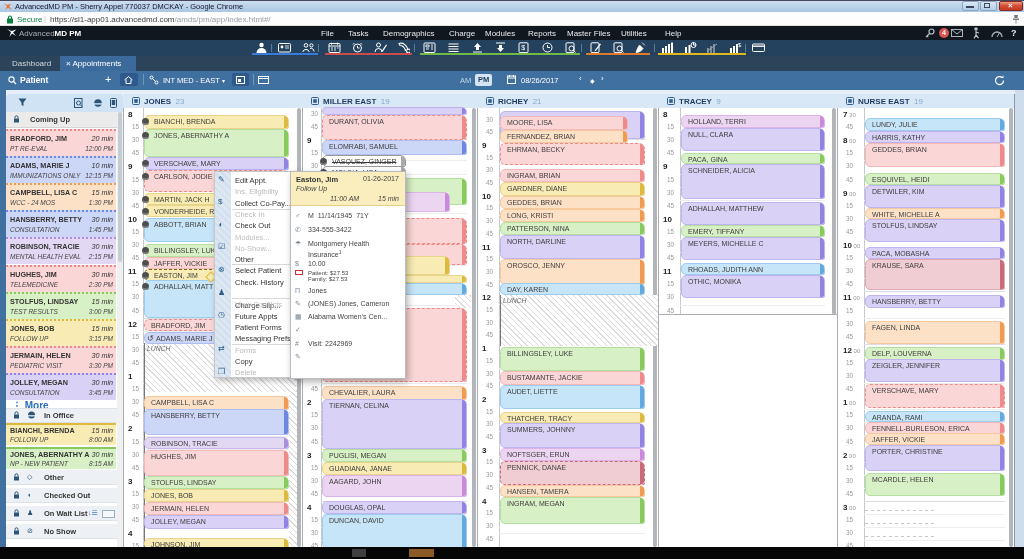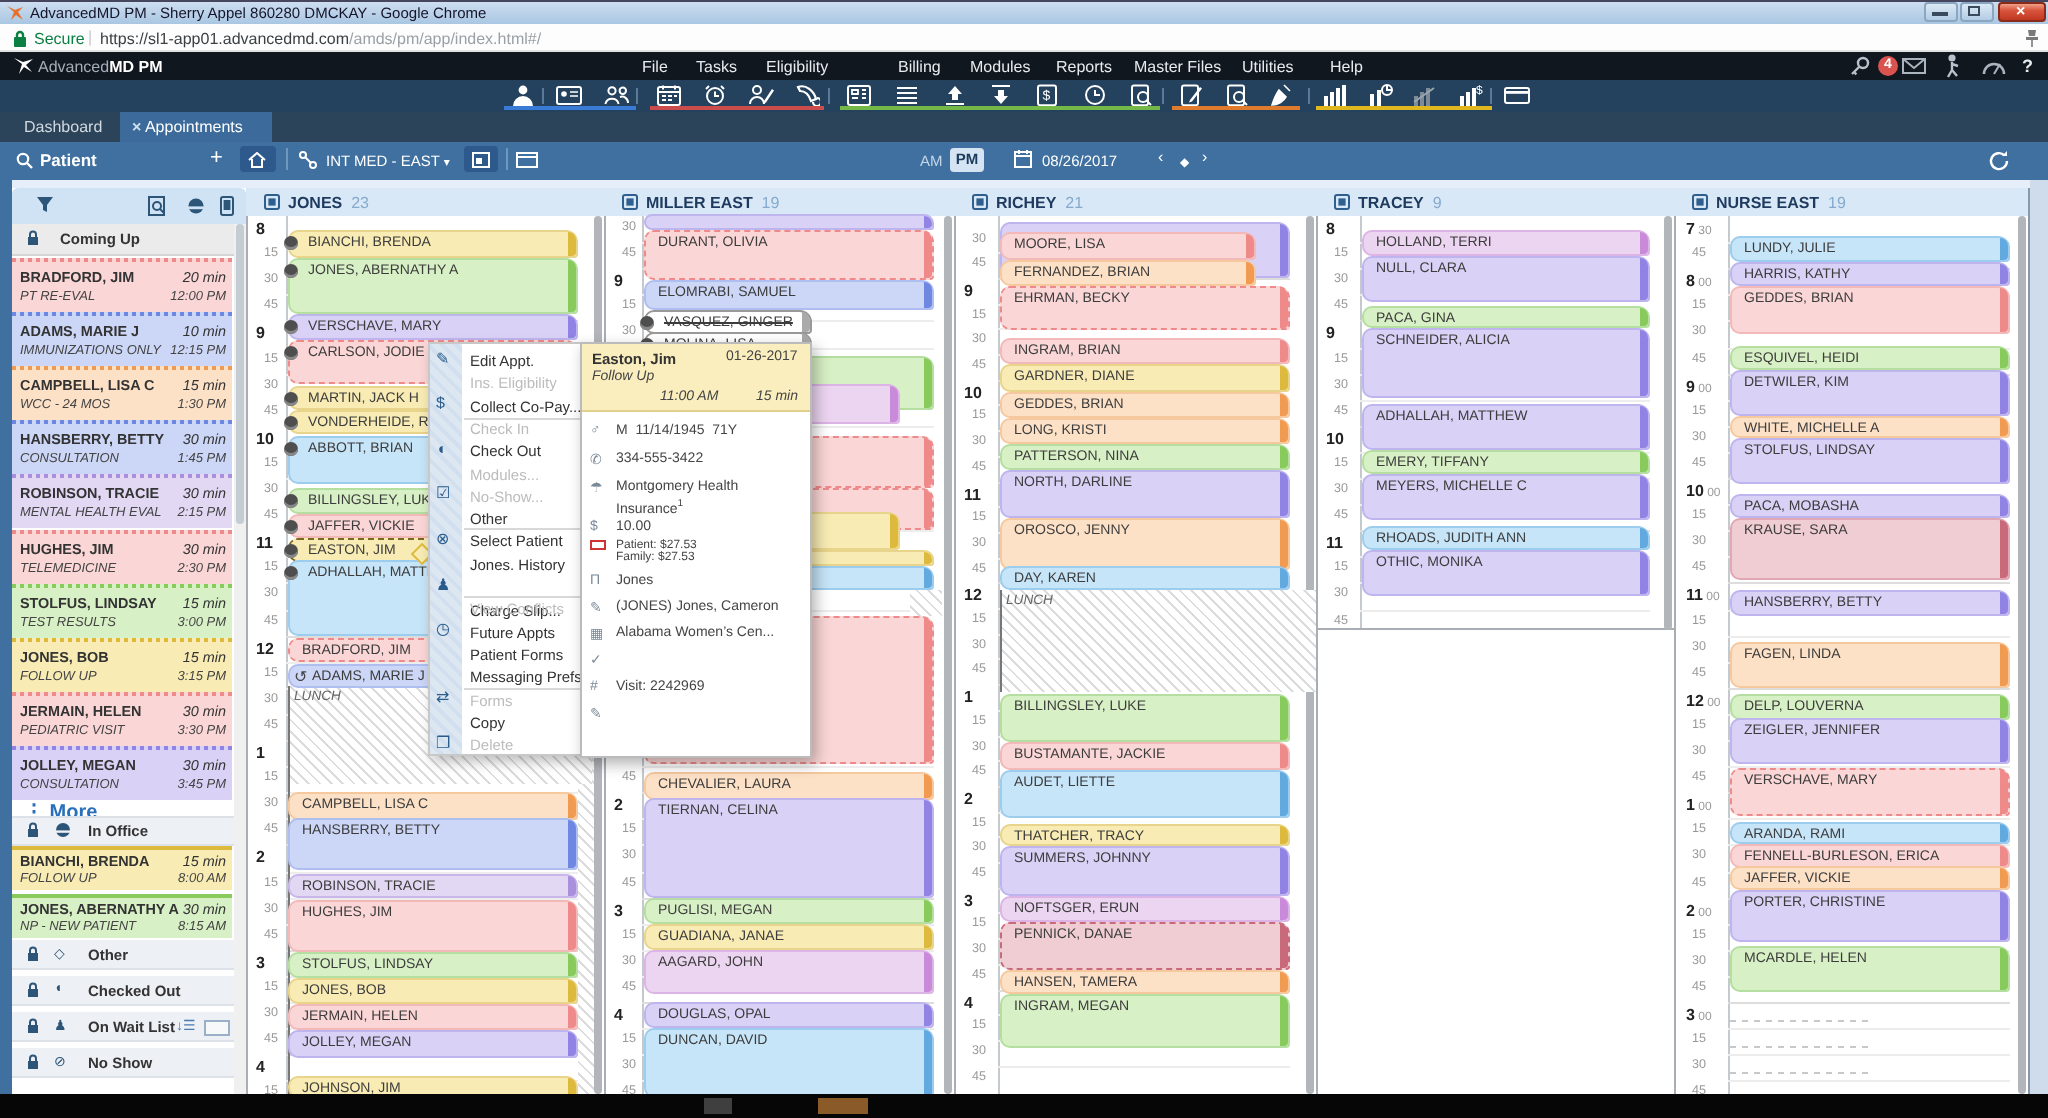--- a/index.html
+++ b/index.html
@@ -34,21 +34,21 @@
 <div class="a" style="left:0;top:0;width:1024px;height:12px;background:linear-gradient(#cddef0,#a9c6e2);border-top:1px solid #46465e"></div>
 <div class="a" style="left:0;top:12px;width:1024px;height:14px;background:#fdfdfd;border-bottom:1px solid #e2e2e2"></div>
 <div class="a" style="left:0;top:26px;width:1024px;height:14px;background:#11171f"></div>
 <div class="a" style="left:0;top:40px;width:1024px;height:16px;background:#24415d"></div>
 <div class="a" style="left:0;top:56px;width:1024px;height:15px;background:#2b4459"></div>
 <div class="a" style="left:0;top:71px;width:1024px;height:19px;background:#3f70a0"></div>
 <div class="a" style="left:0;top:90px;width:1024px;height:4px;background:#e6eff9"></div>
 <svg class="a" style="left:3px;top:2px" width="9" height="9" viewBox="0 0 9 9">
       <path d="M0.5 1 L4 4 L2.5 8 L5 5.5 L8.5 8 L6 4 L8.5 1.5 L4.5 3 Z" fill="#e8702a"></path>
     </svg>
-<span class="a" style="left:15px;top:2px;font-size:7.5px;color:#15152a">AdvancedMD PM - Sherry Appel 860280 DMCKAY - Google Chrome</span>
+<span class="a" style="left:15px;top:2px;font-size:7.5px;color:#15152a">AdvancedMD PM - Sherry Appel 770037 DMCKAY - Google Chrome</span>
 <span class="a" style="left:962px;top:1px;width:17px;height:10px;background:linear-gradient(#dce9f5,#b3cce5);border:1px solid #8ba6c1;border-radius:2px"></span>
 <span class="a" style="left:966px;top:6px;width:8px;height:2px;background:#3a4a5c"></span>
 <span class="a" style="left:980px;top:1px;width:17px;height:10px;background:linear-gradient(#dce9f5,#b3cce5);border:1px solid #8ba6c1;border-radius:2px"></span>
 <span class="a" style="left:984px;top:3px;width:6px;height:5px;border:1px solid #3a4a5c"></span>
 <span class="a" style="left:999px;top:1px;width:24px;height:10px;background:linear-gradient(#f0a088,#d9543c 40%,#c03822);border:1px solid #8a2a1a;border-radius:2px"></span>
 <span class="a" style="left:1008px;top:1px;color:#fff;font-size:8px;font-weight:bold">×</span>
 <svg class="a" style="left:6px;top:15px" width="8" height="9" viewBox="0 0 8 9">
       <rect x="1" y="3.5" width="6" height="5" rx="0.5" fill="#0b8043"></rect>
       <path d="M2.5 4 V2.5 a1.5 1.5 0 0 1 3 0 V4" stroke="#0b8043" stroke-width="1.2" fill="none"></path>
     </svg>
@@ -57,22 +57,22 @@
 <span class="a" style="left:50px;top:15px;font-size:8px;color:#3c4043">https://sl1-app01.advancedmd.com<span style="color:#9aa0a6">/amds/pm/app/index.html#/</span></span>
 <svg class="a" style="left:1012px;top:15px" width="8" height="9" viewBox="0 0 8 9">
       <path d="M2 0 h4 l-0.5 3 h-3 Z M1 3.5 h6 v1.5 h-6 Z M3.6 5 h0.8 v3.5 h-0.8 Z" fill="#7a7a7a"></path>
     </svg>
 <svg class="a" style="left:6px;top:28px" width="11" height="10" viewBox="0 0 11 10">
       <path d="M1 1 L5 4 L3.5 9 L6 5.5 L10 8 L7 4.5 L10.5 1.5 L5.5 3 Z" fill="#fff"></path>
     </svg>
 <span class="a" style="left:19px;top:29px;font-size:8px;color:#a7aeb8">Advanced<b style="color:#fff">MD</b> <b style="color:#fff">PM</b></span>
 <span class="mi" style="left:321px">File</span>
 <span class="mi" style="left:348px">Tasks</span>
-<span class="mi" style="left:383px">Eligibility</span>
-<span class="mi" style="left:449px">Billing</span>
+<span class="mi" style="left:383px">Demographics</span>
+<span class="mi" style="left:449px">Charge</span>
 <span class="mi" style="left:485px">Modules</span>
 <span class="mi" style="left:528px">Reports</span>
 <span class="mi" style="left:567px">Master Files</span>
 <span class="mi" style="left:621px">Utilities</span>
 <span class="mi" style="left:665px">Help</span>
 <svg class="a" style="left:925px;top:28px" width="10" height="10" viewBox="0 0 10 10">
       <circle cx="6.5" cy="3.5" r="2.5" fill="none" stroke="#b9c2cc" stroke-width="1.2"></circle>
       <path d="M4.5 5.5 L1 9 M2 8 l1.2 1.2" stroke="#b9c2cc" stroke-width="1.2" fill="none"></path>
     </svg>
 <span class="a" style="left:939px;top:28px;width:10px;height:10px;border-radius:50%;background:#d9534f;color:#fff;font-size:7px;text-align:center;line-height:10px;font-weight:bold">4</span>
@@ -1101,21 +1101,21 @@
 <div class="a" style="left:215px;top:172px;width:16px;height:205px;background:repeating-linear-gradient(45deg,#dde7f2,#dde7f2 3px,#d2dfee 3px,#d2dfee 5px)"></div>
 <div class="cmi" style="top:176.0px">Edit Appt.</div>
 <div class="cmi g" style="top:187.3px">Ins. Eligibility</div>
 <div class="cmi" style="top:198.6px">Collect Co-Pay...</div>
 <div class="cmi g" style="top:209.9px">Check In</div>
 <div class="cmi" style="top:221.2px">Check Out</div>
 <div class="cmi g" style="top:232.5px">Modules...</div>
 <div class="cmi g" style="top:243.8px">No-Show...</div>
 <div class="cmi" style="top:255.1px">Other</div>
 <div class="cmi" style="top:266.4px">Select Patient</div>
-<div class="cmi" style="top:277.7px">Jones. History</div>
+<div class="cmi" style="top:277.7px">Check. History</div>
 <div class="cmi" style="top:301px">Charge Slip...</div>
 <div class="cmi g" style="top:300.3px">View Conflicts</div>
 <div class="cmi" style="top:311.6px">Future Appts</div>
 <div class="cmi" style="top:322.9px">Patient Forms</div>
 <div class="cmi" style="top:334.2px">Messaging Prefs</div>
 <div class="cmi g" style="top:345.5px">Forms</div>
 <div class="cmi" style="top:356.8px">Copy</div>
 <div class="cmi g" style="top:368.1px">Delete</div>
 <div class="a" style="left:232px;top:208.8px;width:58px;height:1px;background:#d8d8d8"></div>
 <div class="a" style="left:232px;top:264.3px;width:58px;height:1px;background:#d8d8d8"></div>

